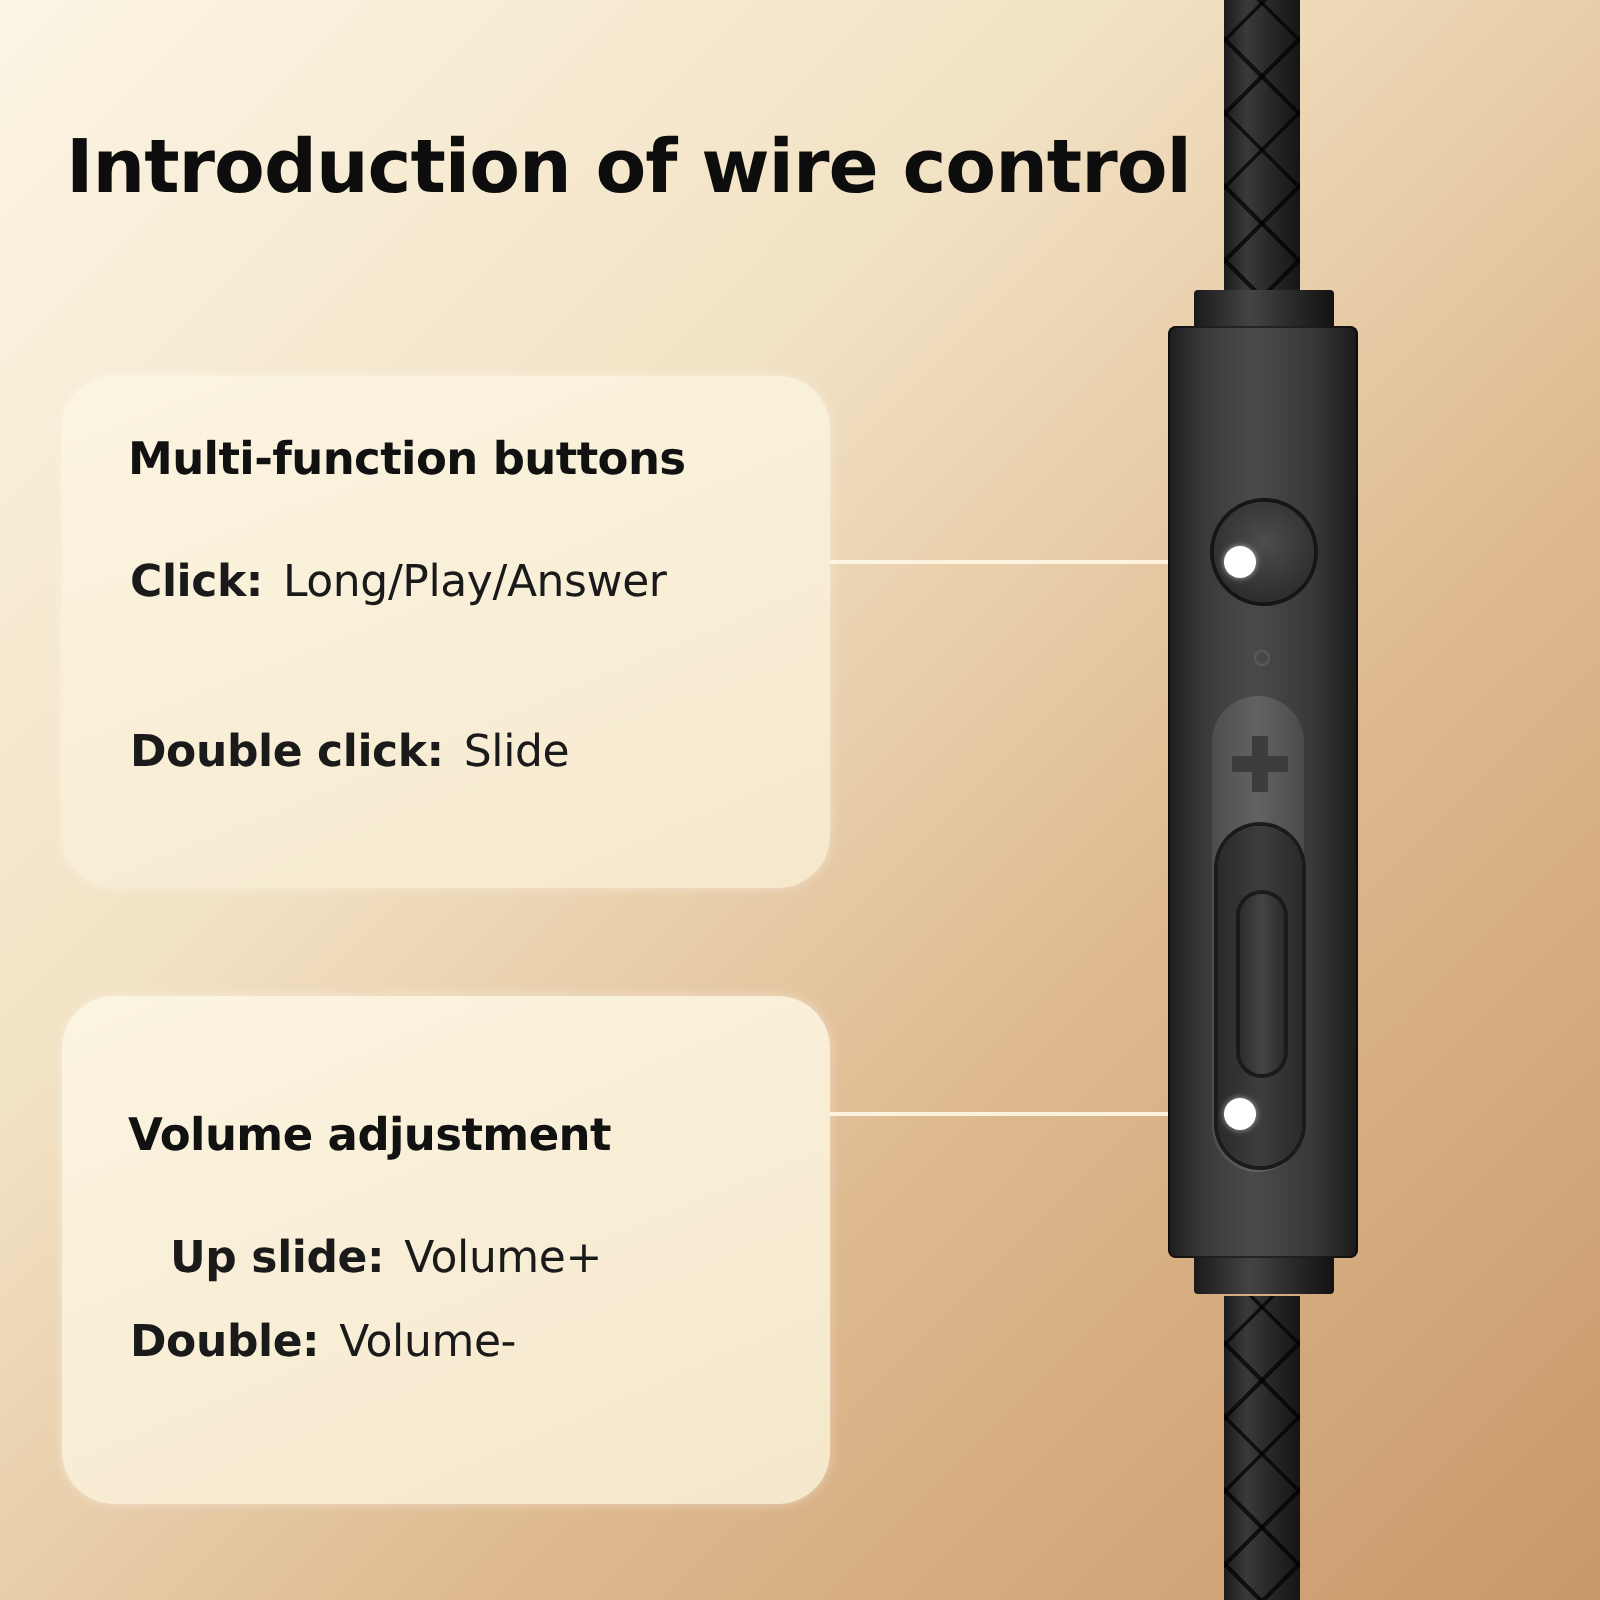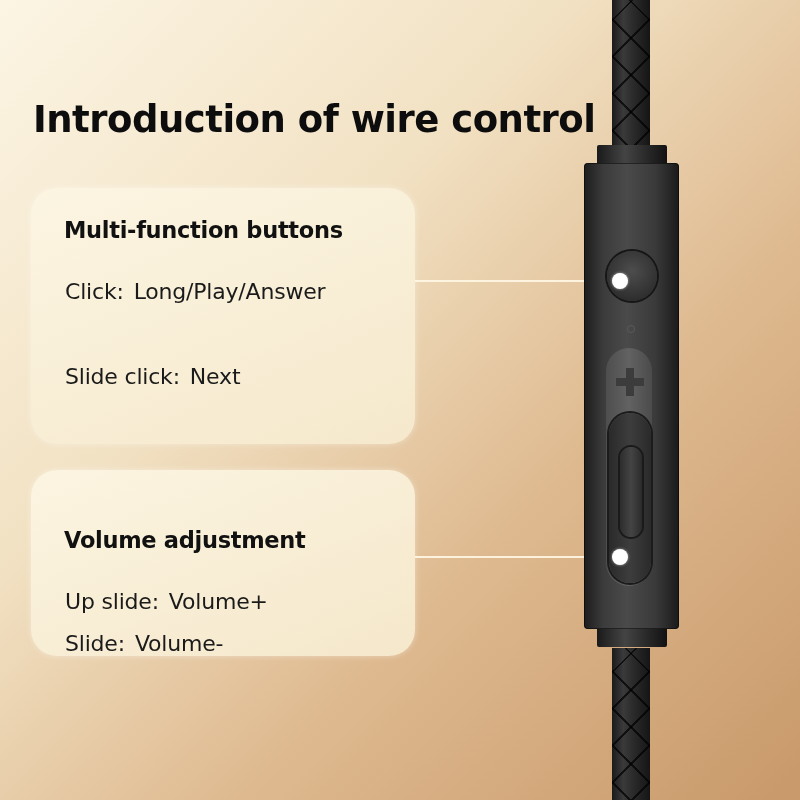--- a/index.html
+++ b/index.html
@@ -5,39 +5,38 @@
   html, body { margin:0; padding:0; }
   body {
     width:800px; height:800px; overflow:hidden; position:relative;
     background: linear-gradient(135deg, #fcf5e4 0%, #f2e2c4 35%, #deb98f 65%, #c8996a 100%);
     font-family: "DejaVu Sans", "Liberation Sans", sans-serif;
   }
   .title {
     position:absolute; left:33px; top:62px;
     font-size:37px; font-weight:bold; color:#0d0d0d; letter-spacing:-0.5px;
     white-space:nowrap;
-    margin-top:36px;
   }
   .card {
     position:absolute; left:31px; width:384px; border-radius:26px;
     background: linear-gradient(160deg, rgba(252,245,226,0.97) 0%, rgba(246,234,206,0.95) 100%);
     box-shadow: 0 0 6px rgba(255,255,255,0.4);
     text-align: right;
   }
   .card1 { top:188px; height:256px; }
-  .card2 { top:470px; height:186px; }
+  .card2 { top:498px; height:254px; }
   .card-head {
     position:absolute; left:33px; font-size:22.5px; font-weight:bold; color:#111;
     white-space:nowrap; letter-spacing:-0.3px;
   }
   .card-line {
     position:absolute; left:34px; font-size:22px; color:#1a1a1a; white-space:nowrap;
     letter-spacing:-0.2px;
   }
-  .card-line .k { margin-right:10px; }
+  .card-line .k { margin-right:10px;font-weight:bold; }
   .leader {
     position:absolute; height:2px; background:#fff7e6; opacity:0.9;
   }
   
   .cable {
     position:absolute; left:612px; width:38px;
     background:
       repeating-linear-gradient(45deg, transparent 0 12px, rgba(0,0,0,0.7) 12px 14px, transparent 14px 26px),
       repeating-linear-gradient(-45deg, transparent 0 12px, rgba(0,0,0,0.7) 12px 14px, transparent 14px 26px),
       linear-gradient(90deg, #1b1b1b 0%, #3a3a3a 30%, #2b2b2b 55%, #151515 100%);
@@ -95,31 +94,31 @@
 <body>
 
 <div class="title">Introduction of wire control</div>
 
 <div class="card card1">
   <div class="card-head" style="top:29px;">Multi-function buttons</div>
   <div class="card-line" style="top:91px;">
     <span class="k">Click:</span><span>Long/Play/Answer</span>
   </div>
   <div class="card-line" style="top:176px;">
-    <span class="k">Slide click:</span><span>Next</span>
+    <span class="k">Double click:</span><span>Slide</span>
   </div>
 </div>
 
 <div class="card card2">
   <div class="card-head" style="top:57px;">Volume adjustment</div>
-  <div class="card-line" style="top:119px;">
+  <div class="card-line" style="top:119px;margin-left:20px;">
     <span class="k">Up slide:</span><span>Volume+</span>
   </div>
   <div class="card-line" style="top:161px;">
-    <span class="k">Slide:</span><span>Volume-</span>
+    <span class="k">Double:</span><span>Volume-</span>
   </div>
 </div>
 
 <div class="leader" style="left:415px; top:280px; width:205px;"></div>
 <div class="leader" style="left:415px; top:556px; width:205px;"></div>
 
 <div class="cable cable-top"></div>
 <div class="cable cable-bot"></div>
 <div class="collar" style="top:145px;"></div>
 <div class="collar" style="top:627px;"></div>

